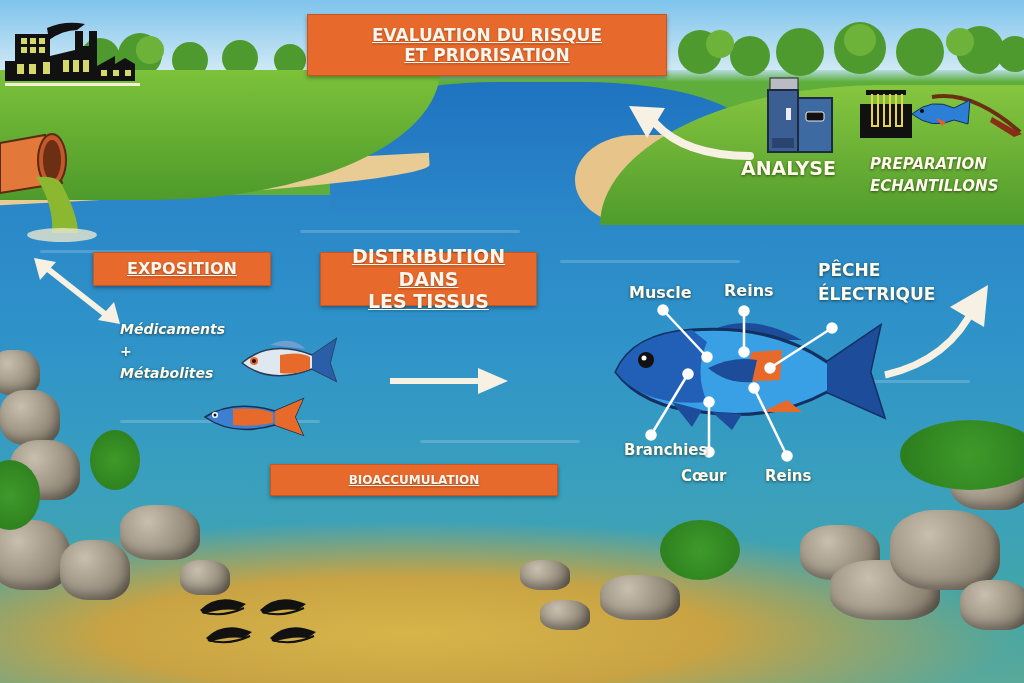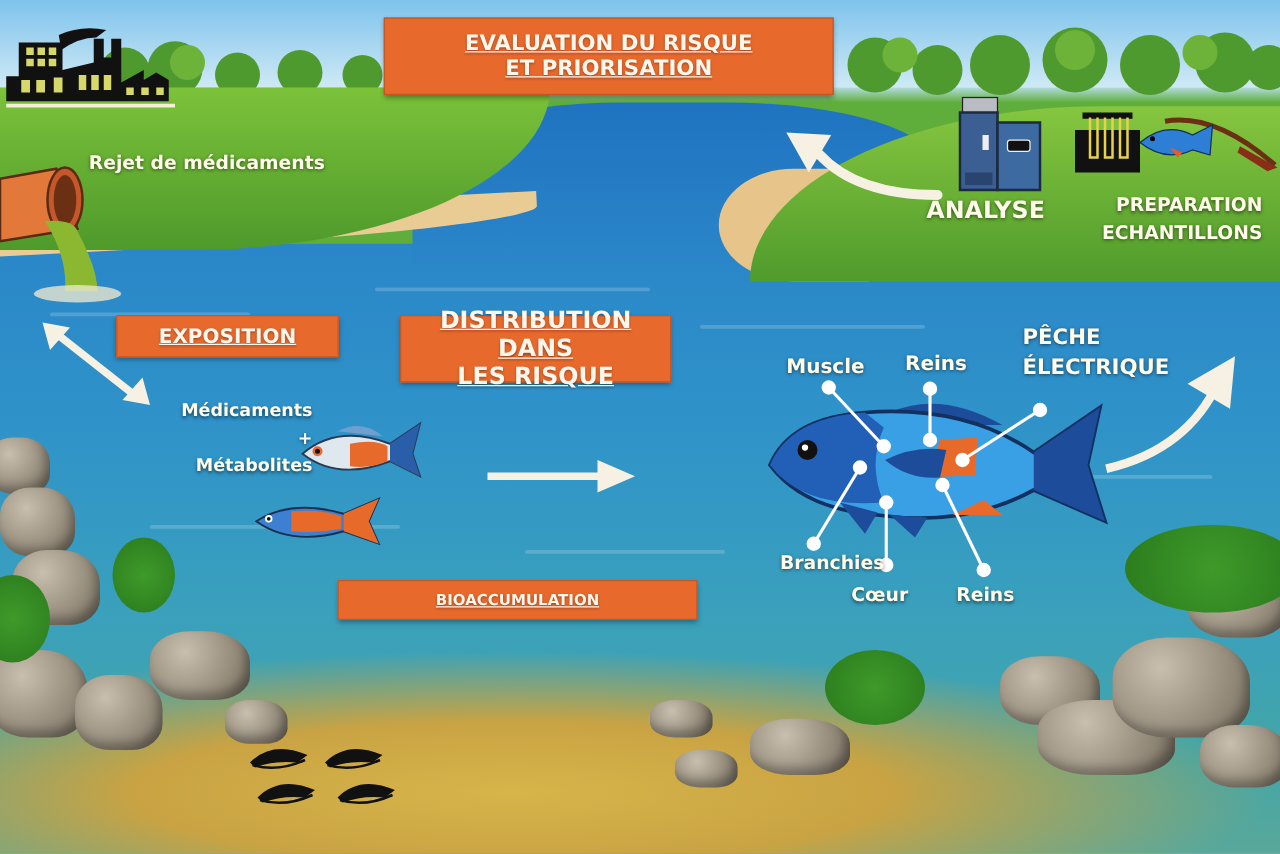--- a/index.html
+++ b/index.html
@@ -19,21 +19,21 @@
     .water-top{position:absolute;left:330px;top:82px;width:420px;height:130px;background:linear-gradient(180deg,#1f73c0,#2b86c9);border-radius:40% 40% 0 0;}
     .streak{position:absolute;height:3px;background:rgba(255,255,255,.18);border-radius:3px;}
     .riverbed{position:absolute;left:0;top:520px;width:1024px;height:163px;
       background:radial-gradient(ellipse at 40% 70%,#d7b54a 0%,#c9a343 35%,rgba(90,168,154,0) 70%);}
     .rock{position:absolute;background:radial-gradient(circle at 35% 30%,#c8bfae,#8d8474 70%,#5f594f);border-radius:40% 45% 35% 40%;box-shadow:inset -4px -6px 8px rgba(0,0,0,.25);}
     .bush{position:absolute;border-radius:50%;background:radial-gradient(circle,#3e9a2a,#2a7a1c);}
     .label-box{position:absolute;background:#e8692c;color:#fff6ec;font-weight:bold;text-align:center;
       box-shadow:0 2px 4px rgba(0,0,0,.35);border:1px solid #c95520;text-shadow:0 1px 2px rgba(0,0,0,.35);
       display:flex;align-items:center;justify-content:center;line-height:1.2;text-decoration:underline;}
     .txt{position:absolute;color:#fffbe9;font-weight:bold;text-shadow:0 1px 3px rgba(0,0,0,.55);white-space:nowrap;}
-    .center{text-align:right;}
+    .center{text-align:left;font-style:italic;}
     svg{position:absolute;overflow:visible;}
   </style>
 </head>
 <body>
 
 <div class="scene">
   <div class="sky"></div>
 
   <svg class="treeline" width="1024" height="50" viewBox="0 0 1024 50">
     <g fill="#4f9a2e">
@@ -124,21 +124,20 @@
     <ellipse cx="52" cy="25" rx="9" ry="20" fill="#6b2f14"></ellipse>
     <path d="M36 42 Q58 40 62 50 Q78 80 78 98 L52 98 Q54 70 36 42 Z" fill="#8bb830"></path>
     <ellipse cx="62" cy="100" rx="35" ry="7" fill="#e9e6cf" opacity=".8"></ellipse>
   </svg>
 
   <div class="label-box" style="left:307px;top:14px;width:358px;height:60px;font-size:17px;flex-direction:column;">
     <span>EVALUATION DU RISQUE</span>
     <span>ET PRIORISATION</span>
   </div>
 
-  <div class="txt" style="left:71px;top:121px;font-size:15px;">Rejet de médicaments</div>
 
   <svg style="left:768px;top:78px;" width="65" height="75" viewBox="0 0 65 75">
     <rect x="2" y="0" width="28" height="14" fill="#b9bcc2" stroke="#222"></rect>
     <rect x="0" y="12" width="30" height="62" fill="#3b5f92" stroke="#1d2a40" stroke-width="2"></rect>
     <rect x="30" y="20" width="34" height="54" fill="#3d6aa0" stroke="#1d2a40" stroke-width="2"></rect>
     <rect x="38" y="34" width="18" height="9" rx="2" fill="#111" stroke="#eee"></rect>
     <rect x="18" y="30" width="5" height="12" fill="#eee"></rect>
     <rect x="4" y="60" width="22" height="10" fill="#2a4470"></rect>
   </svg>
 
@@ -177,21 +176,21 @@
   </svg>
   <svg style="left:880px;top:285px;" width="110" height="95" viewBox="0 0 110 95">
     <path d="M5 90 Q70 75 95 20" stroke="#f7f1e3" stroke-width="7" fill="none"></path>
     <path d="M70 22 L108 0 L104 42 Z" fill="#f7f1e3"></path>
   </svg>
 
   <div class="label-box" style="left:93px;top:252px;width:176px;height:32px;font-size:16px;">EXPOSITION</div>
 
   <div class="label-box" style="left:320px;top:252px;width:215px;height:52px;font-size:19px;flex-direction:column;">
     <span>DISTRIBUTION DANS</span>
-    <span>LES RISQUE</span>
+    <span>LES TISSUS</span>
   </div>
 
   <div class="txt center" style="left:120px;top:318px;width:130px;font-size:14px;line-height:22px;">
     <div>Médicaments</div>
     <div>+</div>
     <div>Métabolites</div>
   </div>
 
   <svg style="left:240px;top:333px;" width="100" height="50" viewBox="0 0 100 50">
     <path d="M2 30 Q30 6 72 22 L96 6 L90 30 L96 48 L72 36 Q30 52 2 30 Z" fill="#dfe7ef" stroke="#2a3a55" stroke-width="1.5"></path>

